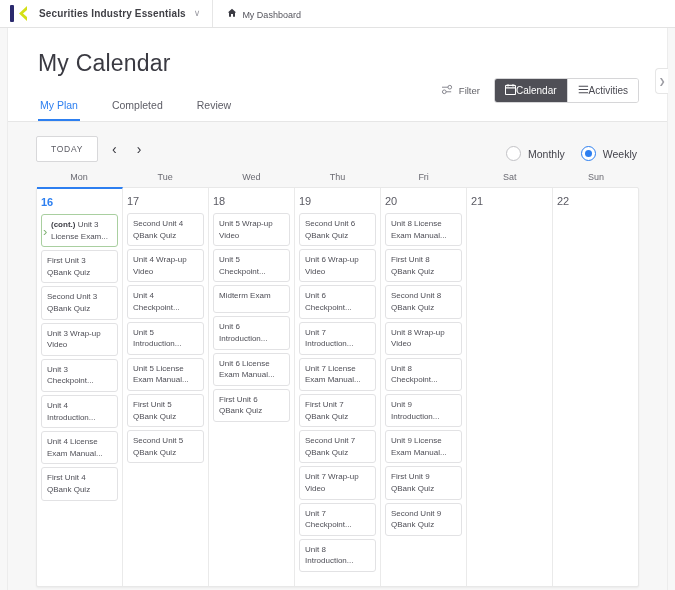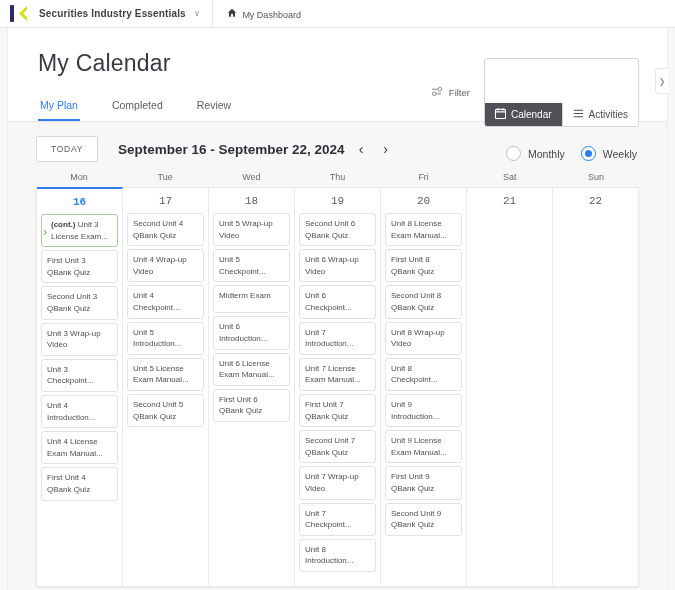--- a/index.html
+++ b/index.html
@@ -56,33 +56,33 @@
     background: #ffffff;
     border-left: 1px solid #ececec;
     border-right: 1px solid #ececec;
   }
 
   .page-head { padding: 22px 30px 0 30px; position: relative; }
   .page-title {
     font-size: 23px; font-weight: normal; color: #3a3a42; letter-spacing: .2px;
   }
   .head-tools {
-    position: absolute; right: 28px; top: 30px;
+    position: absolute; right: 28px; top: 50px;
     display: flex; align-items: center; gap: 14px;
   }
   .filter-btn {
     display: flex; align-items: center; gap: 5px;
     font-size: 9.5px; color: #636369; cursor: pointer;
   }
   .seg {
     display: flex; border: 1px solid #d6d6d8; border-radius: 3px; overflow: hidden;
   }
   .seg-btn {
-    display: flex; align-items: center; gap: 5px;
-    font-size: 10px; padding: 5px 10px; cursor: pointer; white-space: nowrap; margin-top: 44px;
+    display: flex; align-items: center; 
+    font-size: 10px; padding: 5px 10px; cursor: pointer; white-space: nowrap;
   }
   .seg-btn.active { background: #4f4f56; color: #ffffff; }
   .seg-btn.idle { background: #ffffff; color: #4a4a52; border-left: 1px solid #d6d6d8; }
 
   
   .tabs {
     margin-top: 16px; padding: 0 30px;
     display: flex; gap: 30px;
     border-bottom: 1px solid #e6e6e6;
   }
@@ -147,23 +147,22 @@
     box-shadow: 0 1px 2px rgba(0,0,0,.05);
     height: 400px;
   }
   .col {
     flex: 1; border-right: 1px solid #eaeaea; position: relative;
     padding: 0 4px;
   }
   .col:last-child { border-right: none; }
   .col.today { border-top: 2px solid #2d7ff0; margin-top: -1px; }
   .date-num {
-    text-align: center; font-size: 11px; color: #5a5a63;
+    font-size: 11px; color: #5a5a63;
     padding: 7px 0 6px 0;
-    font-family: Liberation Mono, monospace;
   }
   .col.today .date-num { color: #2d7ff0; font-weight: bold; }
 
   .evt {
     border: 1px solid #e2e2e4; border-radius: 3px; background: #ffffff;
     font-size: 8px; color: #4f4f57; line-height: 1.45;
     padding: 4px 5px; margin-bottom: 3px; cursor: pointer;
     min-height: 28px;
   }
   .evt.cont {
@@ -268,21 +267,20 @@
     </div>
     <div class="tab">
       <span>Review</span>
     </div>
   </div>
 
   <div class="cal-area">
 
     <div class="cal-toolbar">
       <div class="today-btn">TODAY</div>
-      <div class="range-label">September 16 - September 22, 2024</div>
       <div class="nav-arrow">‹</div>
       <div class="nav-arrow next">›</div>
 
       <div class="view-radios">
         <div class="radio-opt">
           <span class="radio-dot"></span>
           <span class="radio-label">Monthly</span>
         </div>
         <div class="radio-opt">
           <span class="radio-dot on"></span>
@@ -312,20 +310,21 @@
           <div class="evt"><span>Unit 4 License Exam Manual...</span></div>
           <div class="evt"><span>First Unit 4 QBank Quiz</span></div>
         </div>
         <div class="col">
           <div class="date-num">17</div>
           <div class="evt"><span>Second Unit 4 QBank Quiz</span></div>
           <div class="evt"><span>Unit 4 Wrap-up Video</span></div>
           <div class="evt"><span>Unit 4 Checkpoint...</span></div>
           <div class="evt"><span>Unit 5 Introduction...</span></div>
           <div class="evt"><span>Unit 5 License Exam Manual...</span></div>
+          <div class="evt"><span>First Unit 5 QBank Quiz</span></div>
           <div class="evt"><span>Second Unit 5 QBank Quiz</span></div>
         </div>
         <div class="col">
           <div class="date-num">18</div>
           <div class="evt"><span>Unit 5 Wrap-up Video</span></div>
           <div class="evt"><span>Unit 5 Checkpoint...</span></div>
           <div class="evt"><span>Midterm Exam</span></div>
           <div class="evt"><span>Unit 6 Introduction...</span></div>
           <div class="evt"><span>Unit 6 License Exam Manual...</span></div>
           <div class="evt"><span>First Unit 6 QBank Quiz</span></div>

